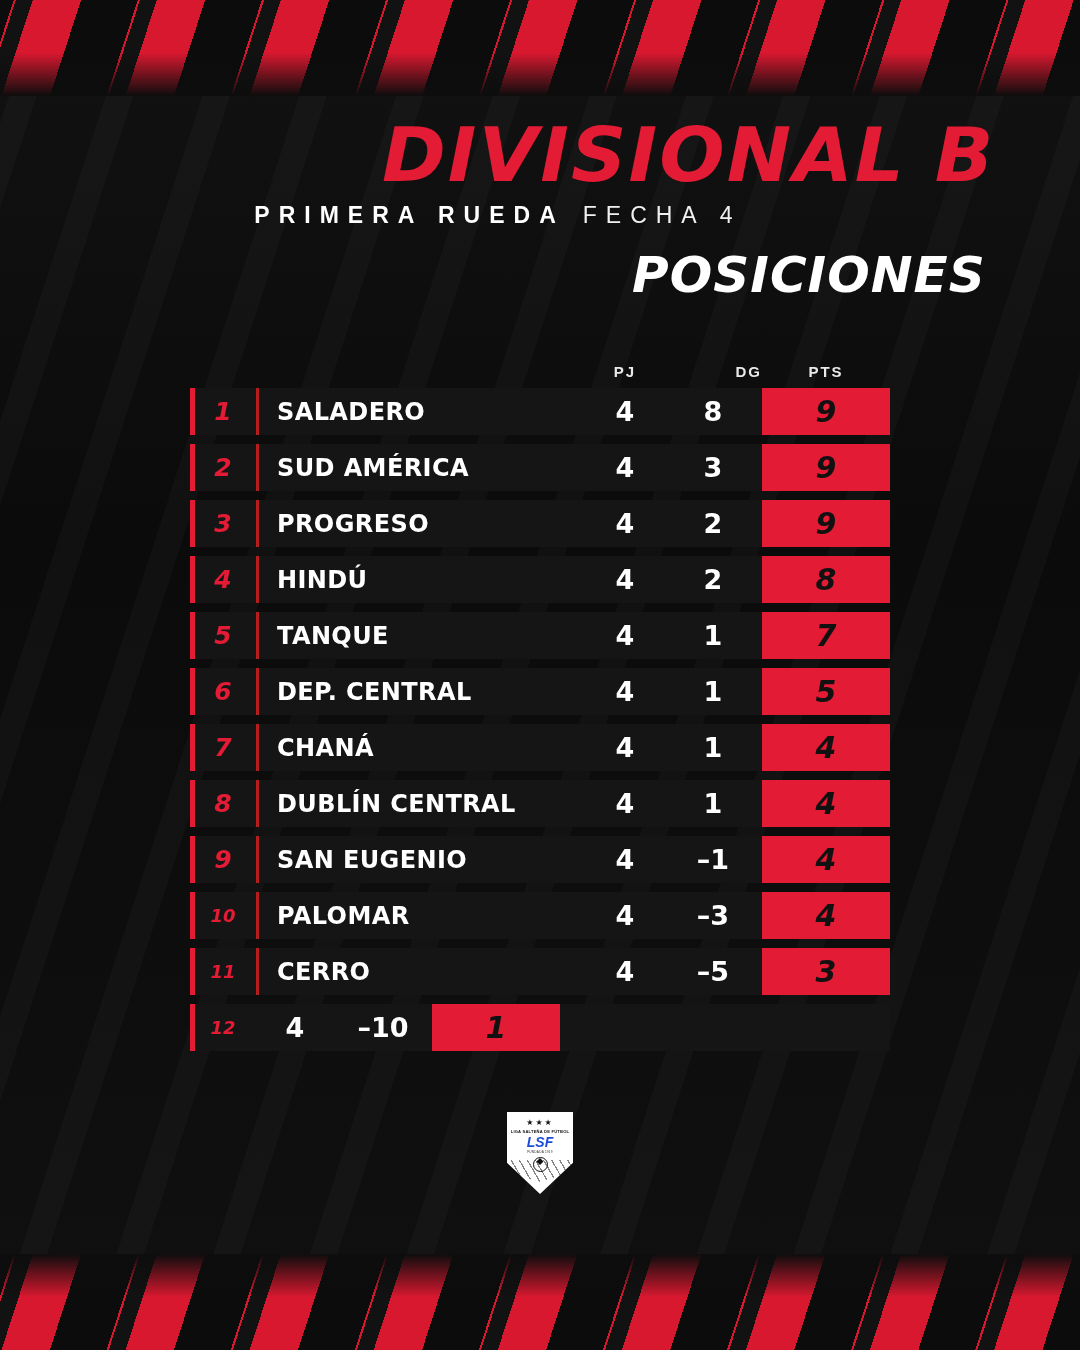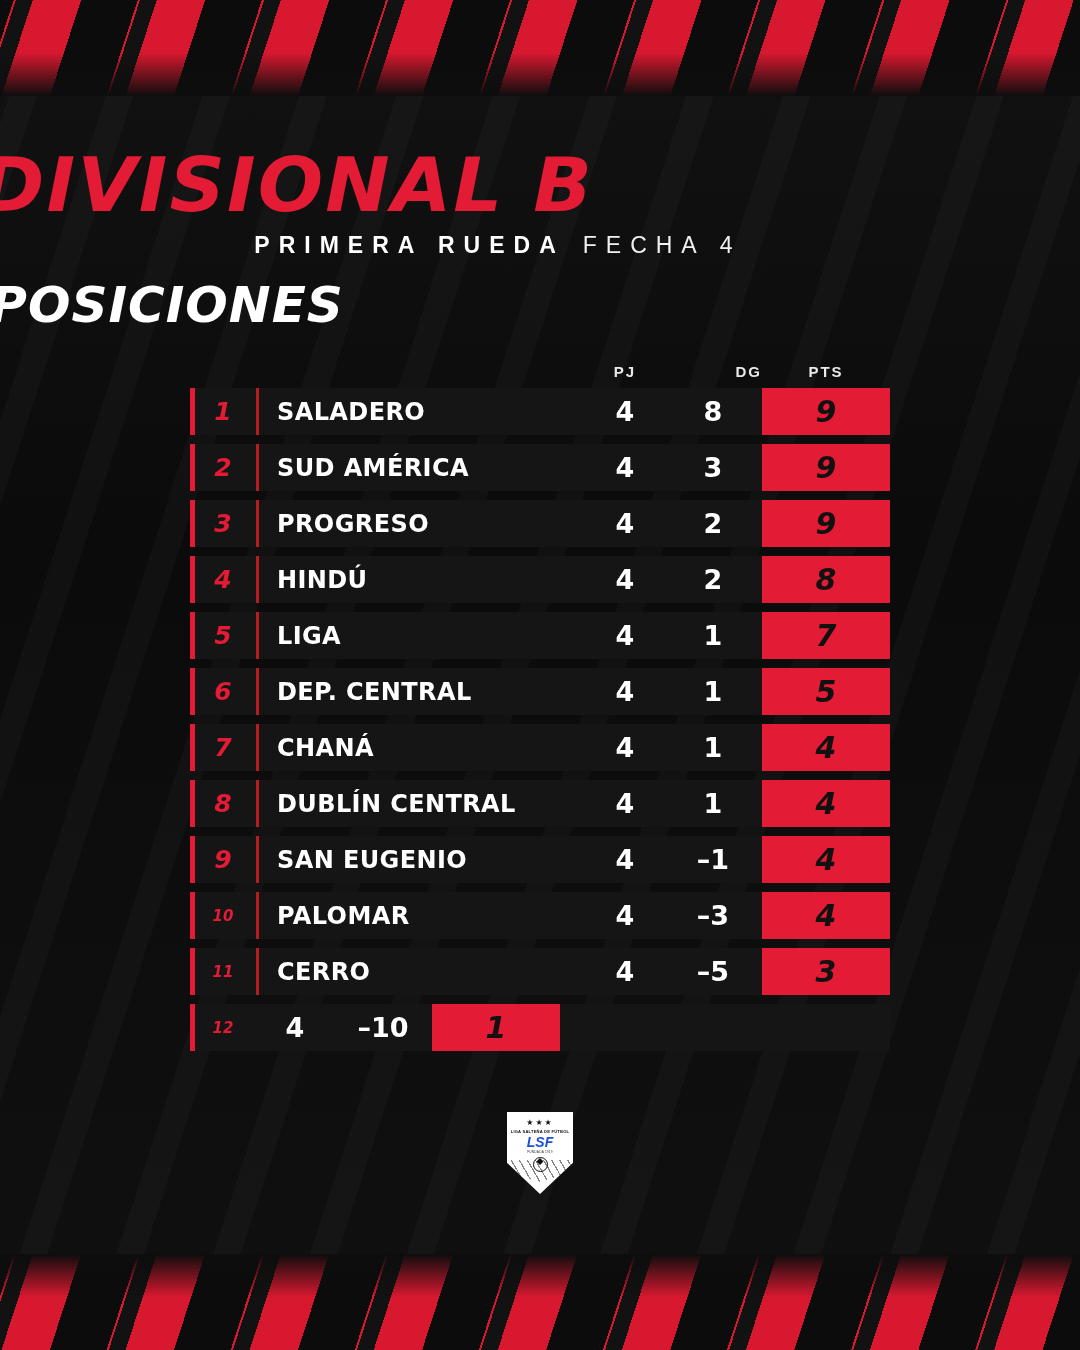--- a/index.html
+++ b/index.html
@@ -39,21 +39,21 @@
   .band.top .fade {
     position:absolute; inset:0;
     background:linear-gradient(180deg, rgba(13,13,13,0) 55%, #0d0d0d 100%);
   }
   .band.bottom .fade {
     position:absolute; inset:0;
     background:linear-gradient(0deg, rgba(13,13,13,0) 55%, #0d0d0d 100%);
   }
 
   
-  .header { position:absolute; top:118px; left:0; width:976px; text-align:left;margin-top:30px; }
+  .header { position:absolute; top:118px; left:0; width:976px; text-align:right; }
   .title {
     font-family:"DejaVu Sans", sans-serif;
     font-weight:bold;
     font-style:italic;
     font-size:74px;
     letter-spacing:2px;
     color:#e31b35;
     line-height:1;
     transform:scaleX(1.04);
   }
@@ -108,21 +108,21 @@
     background:#e31b35;
   }
   .cell { display:flex; align-items:center; }
   .rank {
     justify-content:center;
     font-family:"DejaVu Sans", sans-serif;
     font-weight:bold; font-style:italic;
     font-size:25px; color:#e31b35;
     letter-spacing:0px;
   }
-  .rank.two { font-size:15px; }
+  .rank.two { font-size:18px; }
   .team {
     font-family:"DejaVu Sans", sans-serif;
     font-weight:bold;
     font-size:24px; color:#ffffff;
     letter-spacing:0.4px;
     border-left:3px solid #b91c1c;
     padding-left:18px;
   }
   .pj, .dg {
     justify-content:center;
@@ -230,21 +230,21 @@
       <div class="row">
         <div class="cell rank c-rank">4</div>
         <div class="cell team c-team">HINDÚ</div>
         <div class="cell pj c-pj">4</div>
         <div class="cell dg c-dg">2</div>
         <div class="cell pts c-pts">8</div>
       </div>
 
       <div class="row">
         <div class="cell rank c-rank">5</div>
-        <div class="cell team c-team">LIGA</div>
+        <div class="cell team c-team">TANQUE</div>
         <div class="cell pj c-pj">4</div>
         <div class="cell dg c-dg">1</div>
         <div class="cell pts c-pts">7</div>
       </div>
 
       <div class="row">
         <div class="cell rank c-rank">6</div>
         <div class="cell team c-team">DEP. CENTRAL</div>
         <div class="cell pj c-pj">4</div>
         <div class="cell dg c-dg">1</div>

